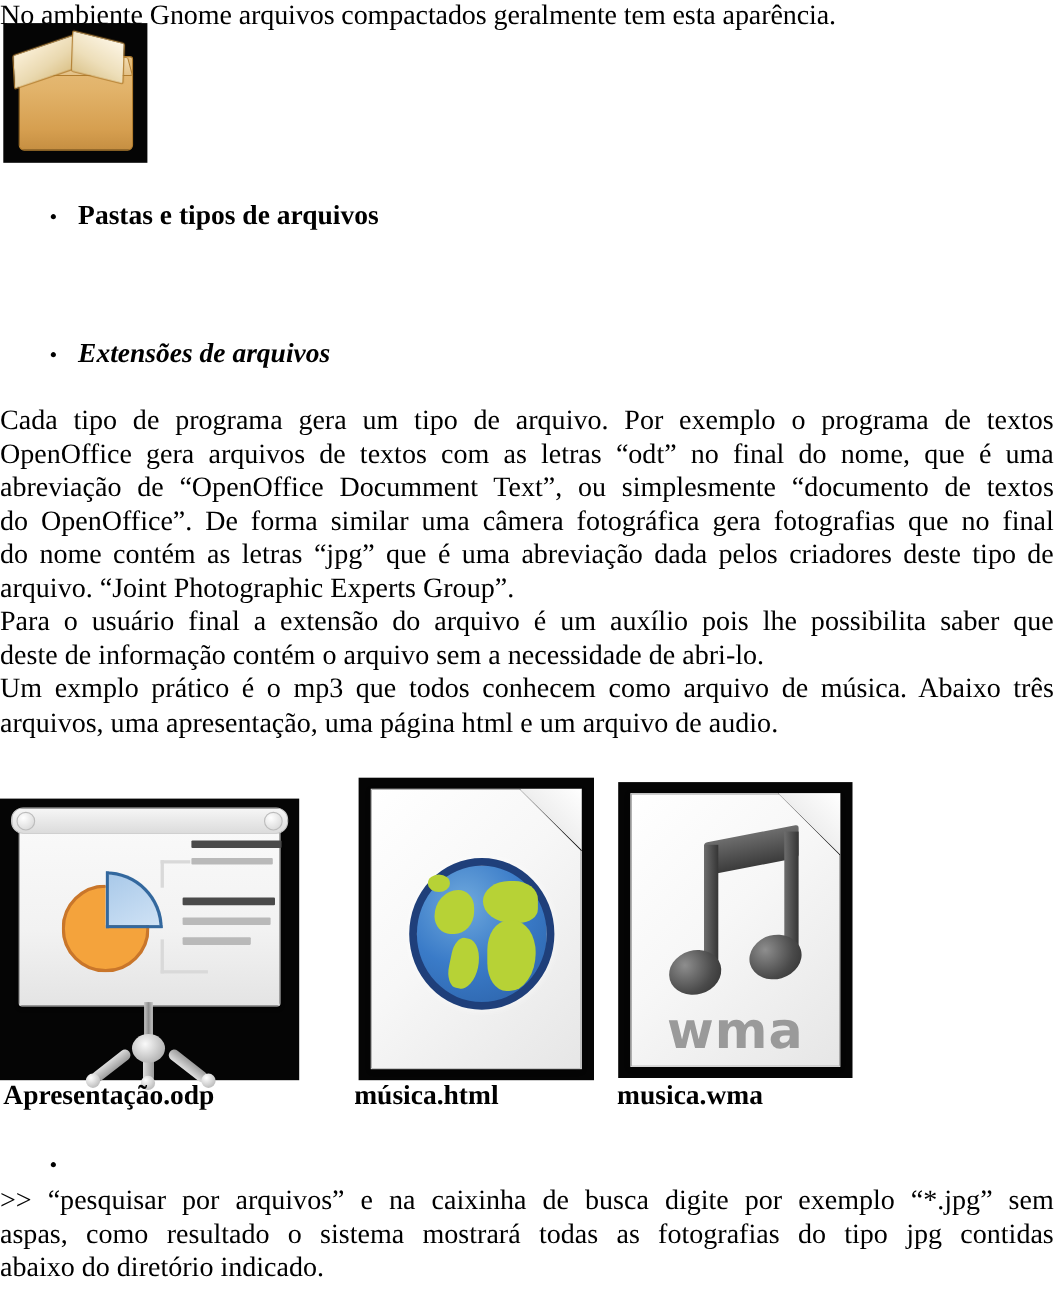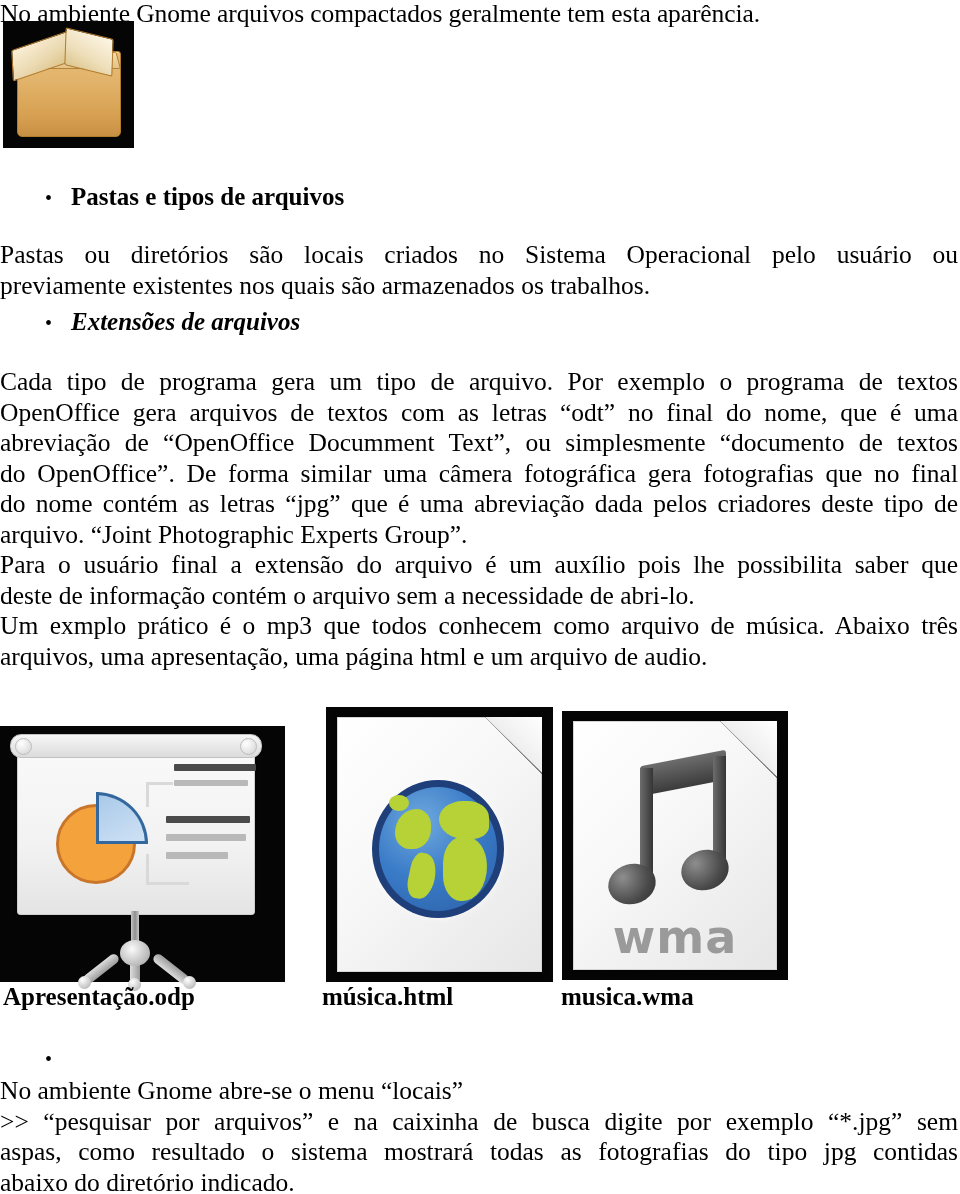--- a/index.html
+++ b/index.html
@@ -64,21 +64,21 @@
   .para{
     position:absolute;left:0;width:958px;
     font-size:25.5px;line-height:30.5px;
     text-align:justify;text-justify:inter-word;
   }
   .para > span{display:block;}
 
   
   .icon-row{position:absolute;left:0;top:707px;width:960px;height:275px;}
 
-  .doc-shell{position:absolute;background:#050505;padding-left:13px;}
+  .doc-shell{position:absolute;background:#050505;}
 
   
   #ic-odp{left:0px;top:19px;width:272px;height:256px;}
   .screen-frame{
     position:absolute;left:17px;top:15px;width:236px;height:172px;
     background:linear-gradient(180deg,#fafafa 0%,#f2f2f2 60%,#e4e4e4 100%);
     border:1px solid #cfcfcf;border-radius:3px;
     box-shadow:0 2px 3px rgba(0,0,0,.35);
   }
   .screen-bar{
@@ -198,24 +198,20 @@
     <div class="arch-top"></div>
     <div class="arch-flapL"></div>
     <div class="arch-flapR"></div>
   </div>
 
   <div class="bullet-line" style="left:45px;top:182px;">
     <span class="bullet-dot">•</span>
     <span class="bullet-label">Pastas e tipos de arquivos</span>
   </div>
 
-  <div class="para" style="top:240px;">
-    <span style="text-align:justify;text-align-last:justify;">Pastas ou diretórios são locais criados no Sistema Operacional pelo usuário ou</span>
-    <span>previamente existentes nos quais são armazenados os trabalhos.</span>
-  </div>
 
   <div class="bullet-line" style="left:45px;top:307px;">
     <span class="bullet-dot">•</span>
     <span class="bullet-label ital">Extensões de arquivos</span>
   </div>
 
   <div class="para" style="top:367px;">
     <span style="text-align:justify;text-align-last:justify;">Cada tipo de programa gera um tipo de arquivo. Por exemplo o programa de textos</span>
     <span style="text-align:justify;text-align-last:justify;">OpenOffice gera arquivos de textos com as letras “odt” no final do nome, que é uma</span>
     <span style="text-align:justify;text-align-last:justify;">abreviação de “OpenOffice Documment Text”, ou simplesmente “documento de textos</span>
@@ -288,19 +284,18 @@
 
   <div class="file-label" id="lbl-odp">Apresentação.odp</div>
   <div class="file-label" id="lbl-html">música.html</div>
   <div class="file-label" id="lbl-wma">musica.wma</div>
 
   <div class="bullet-line" style="left:45px;top:1044px;">
     <span class="bullet-dot">•</span>
   </div>
 
   <div class="para" style="top:1076px;">
-    <span>No ambiente Gnome abre-se o menu “locais”</span>
     <span style="text-align:justify;text-align-last:justify;">&gt;&gt; “pesquisar por arquivos” e na caixinha de busca digite por exemplo “*.jpg” sem</span>
     <span style="text-align:justify;text-align-last:justify;">aspas, como resultado o sistema mostrará todas as fotografias do tipo jpg contidas</span>
     <span>abaixo do diretório indicado.</span>
   </div>
 
 </div>
 
 </body></html>

